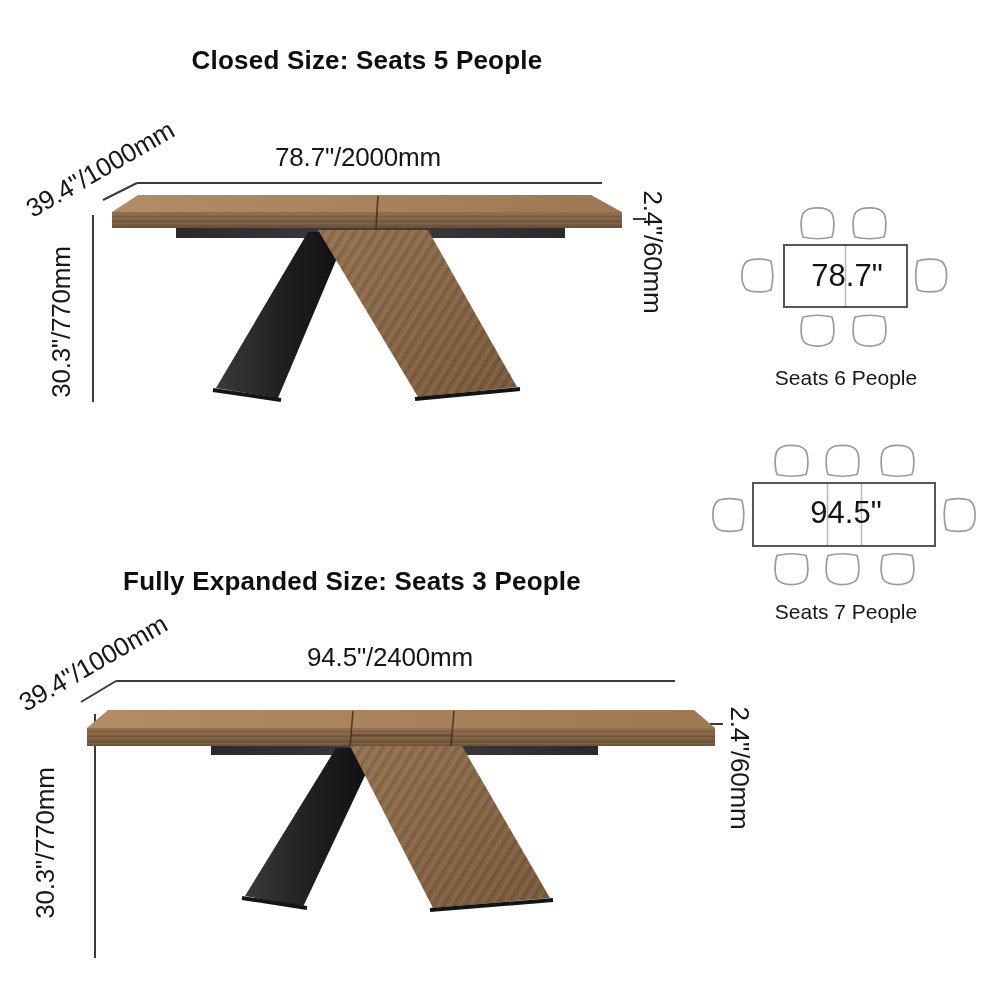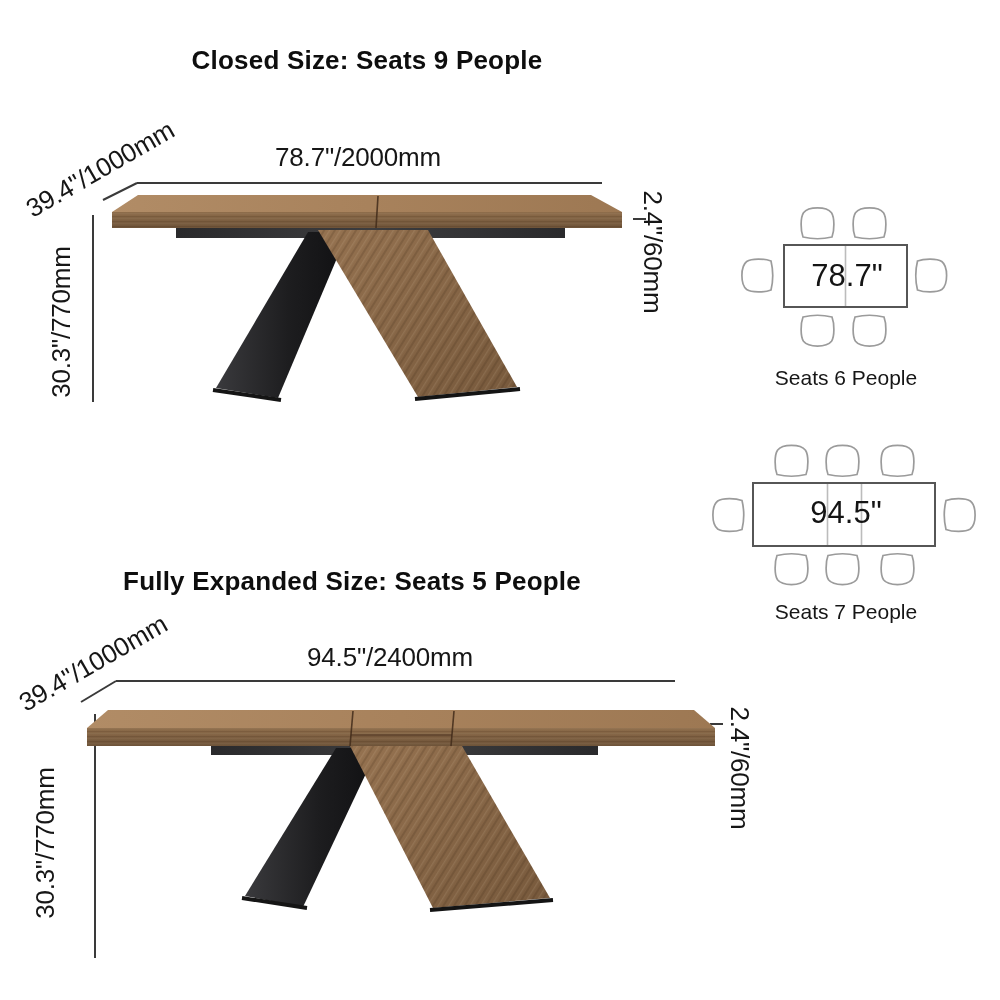--- a/index.html
+++ b/index.html
@@ -127,27 +127,27 @@
       <use href="#chairShape" transform="translate(823.5,554) rotate(180,19,17)"></use>
       <use href="#chairShape" transform="translate(878.5,554) rotate(180,19,17)"></use>
       <use href="#chairShape" transform="translate(707.5,498) rotate(-90,19,17)"></use>
       <use href="#chairShape" transform="translate(942.5,498) rotate(90,19,17)"></use>
       <rect x="753" y="483" width="182" height="63" fill="#ffffff" stroke="#565656" stroke-width="2"></rect>
       <line x1="827.5" y1="484" x2="827.5" y2="545" stroke="#bcbcbc" stroke-width="1.6"></line>
       <line x1="861.5" y1="484" x2="861.5" y2="545" stroke="#bcbcbc" stroke-width="1.6"></line>
     </g>
   </svg>
 
-  <div class="lbl title" style="left:367px;top:60px">Closed Size: Seats 9 People</div>
+  <div class="lbl title" style="left:367px;top:60px">Closed Size: Seats 5 People</div>
   <div class="lbl dim" style="left:358px;top:157px">78.7"/2000mm</div>
   <div class="lbl dim rot-diag" style="left:100px;top:169px">39.4"/1000mm</div>
   <div class="lbl dim rot-ccw" style="left:61px;top:322px">30.3"/770mm</div>
   <div class="lbl dim rot-cw" style="left:653px;top:252px">2.4"/60mm</div>
 
-  <div class="lbl title" style="left:352px;top:581px">Fully Expanded Size: Seats 5 People</div>
+  <div class="lbl title" style="left:352px;top:581px">Fully Expanded Size: Seats 3 People</div>
   <div class="lbl dim" style="left:390px;top:657px">94.5"/2400mm</div>
   <div class="lbl dim rot-diag" style="left:93px;top:663px">39.4"/1000mm</div>
   <div class="lbl dim rot-ccw" style="left:45px;top:843px">30.3"/770mm</div>
   <div class="lbl dim rot-cw" style="left:740px;top:768px">2.4"/60mm</div>
 
   <div class="lbl tv-num" style="left:847px;top:275px">78.7"</div>
   <div class="lbl tv-cap" style="left:846px;top:377px">Seats 6 People</div>
   <div class="lbl tv-num" style="left:846px;top:512px">94.5"</div>
   <div class="lbl tv-cap" style="left:846px;top:611px">Seats 7 People</div>
 

